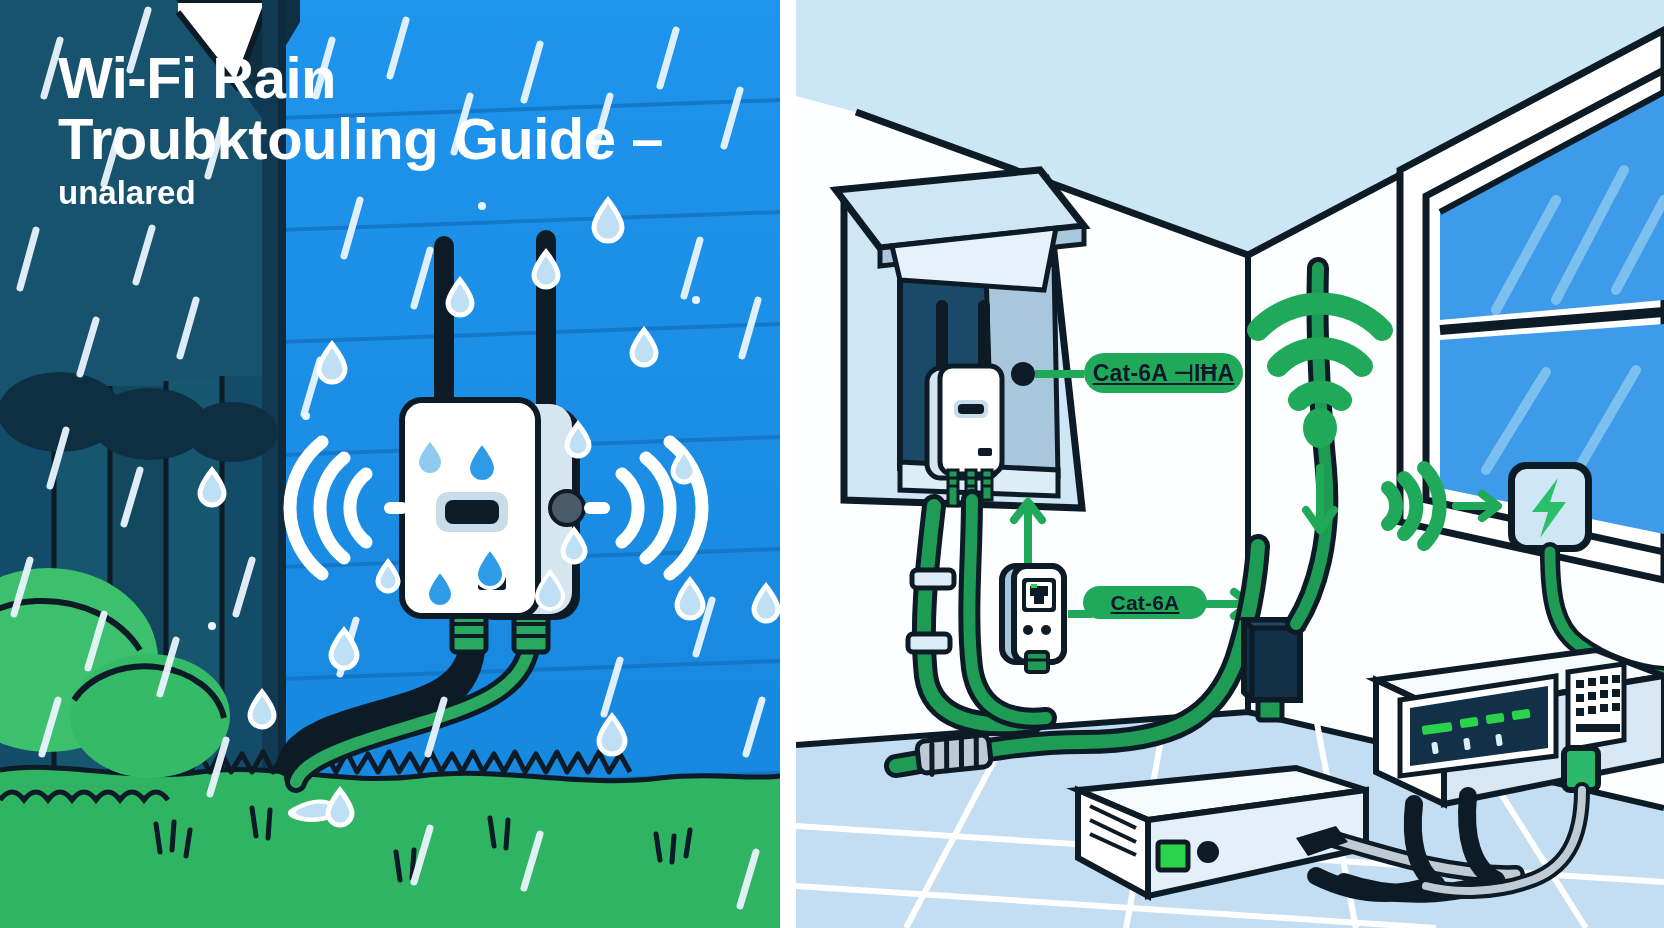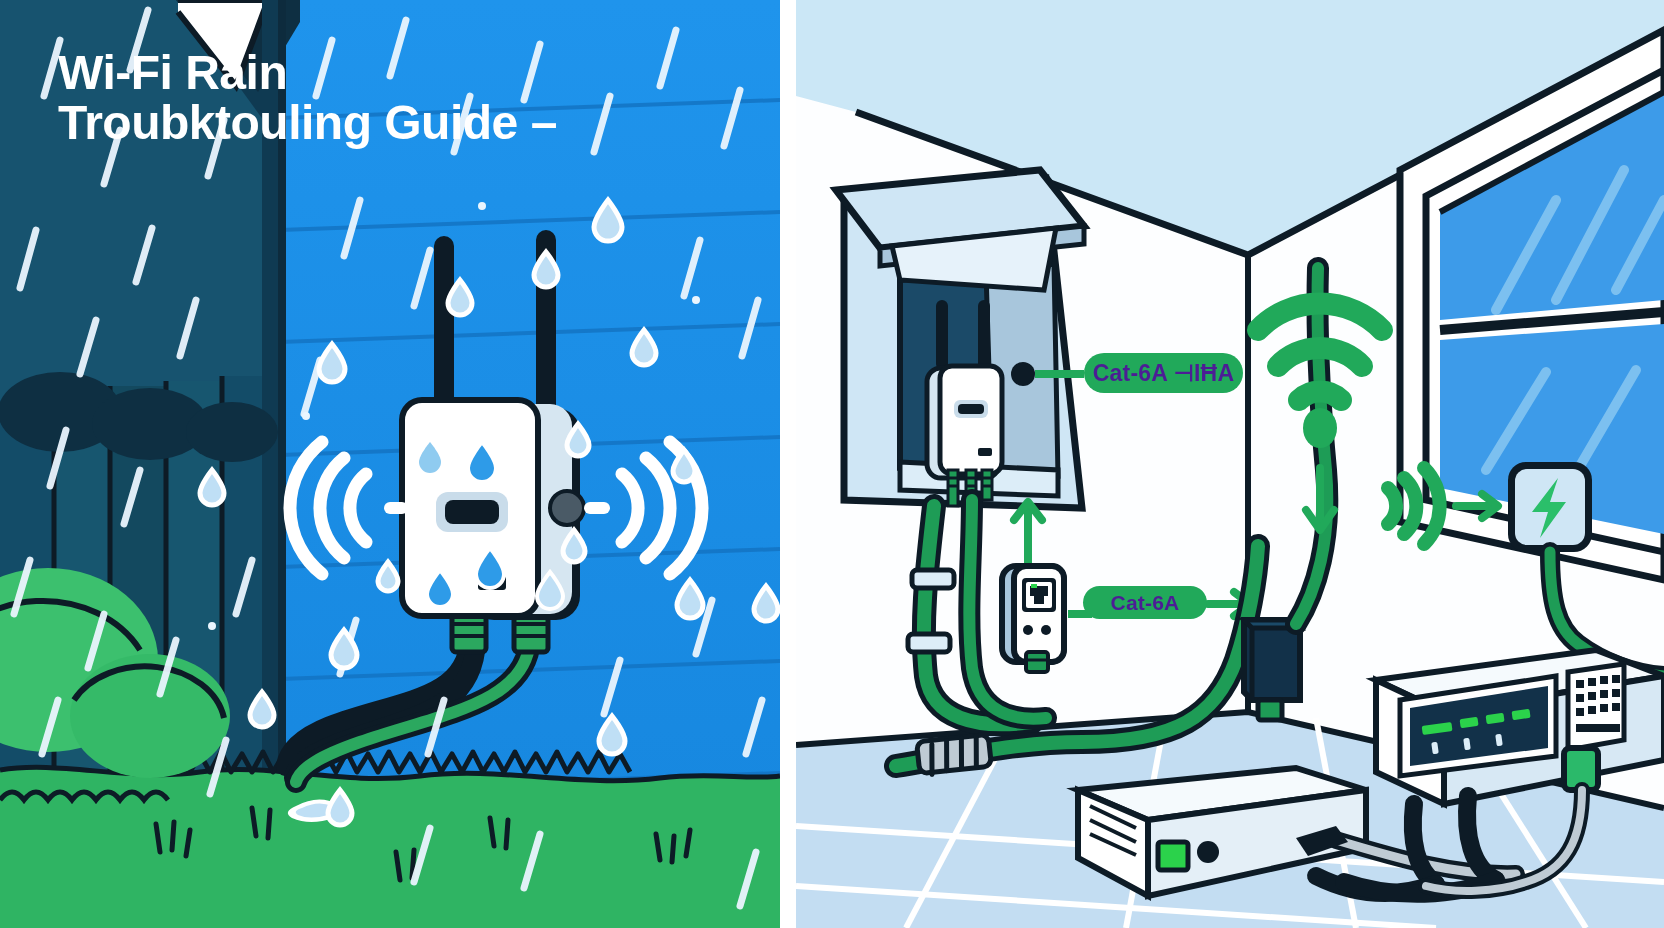--- a/index.html
+++ b/index.html
@@ -29,46 +29,47 @@
   #panel-right { left: 796px; width: 868px; }
 
   .title-block {
     position: absolute;
     left: 58px;
     top: 48px;
     z-index: 60;
     width: 700px;
   }
   .title-main {
-    font-size: 48px;
+    font-size: 58px;
     font-weight: bold;
     line-height: 1.05;
     color: #ffffff;
     letter-spacing: -0.5px;
     margin: 0;
     white-space: pre-line;
   }
   .title-sub {
     font-size: 33px;
     font-weight: bold;
     color: #ffffff;
     margin: 4px 0 0 0;
   }
 
   .badge {
     position: absolute;
     background: #21a95a;
-    color: #4c1d95;
+    color: #0f172a;
     font-weight: bold;
     border-radius: 999px;
     display: flex;
     align-items: center;
     justify-content: center;
     z-index: 40;
     letter-spacing: 0.2px;
+    text-decoration: underline;
   }
   #badge-upper {
     left: 1084px; top: 353px;
     width: 159px; height: 40px;
     font-size: 23px;
   }
   #badge-lower {
     left: 1083px; top: 586px;
     width: 124px; height: 33px;
     font-size: 21px;
@@ -292,20 +293,21 @@
             <path d="M388,562 c0,0 -10,13 -10,19 a10,10 0 0 0 20,0 c0,-6 -10,-19 -10,-19z"></path>
             <path d="M262,692 c0,0 -12,15 -12,23 a12,12 0 0 0 24,0 c0,-8 -12,-23 -12,-23z"></path>
           </g>
         </g>
       </g>
     </svg>
 
     <div class="title-block">
       <div class="title-main">Wi-Fi Rain
 Troubktouling Guide –</div>
+      <div class="title-sub">unalared</div>
     </div>
   </div>
 
   <div id="panel-gap"></div>
 
   <div class="panel" id="panel-right">
     <svg width="868" height="928" viewBox="0 0 868 928">
       <defs>
         <clipPath id="clipRight">
             <rect x="0" y="0" width="868" height="928"></rect>

